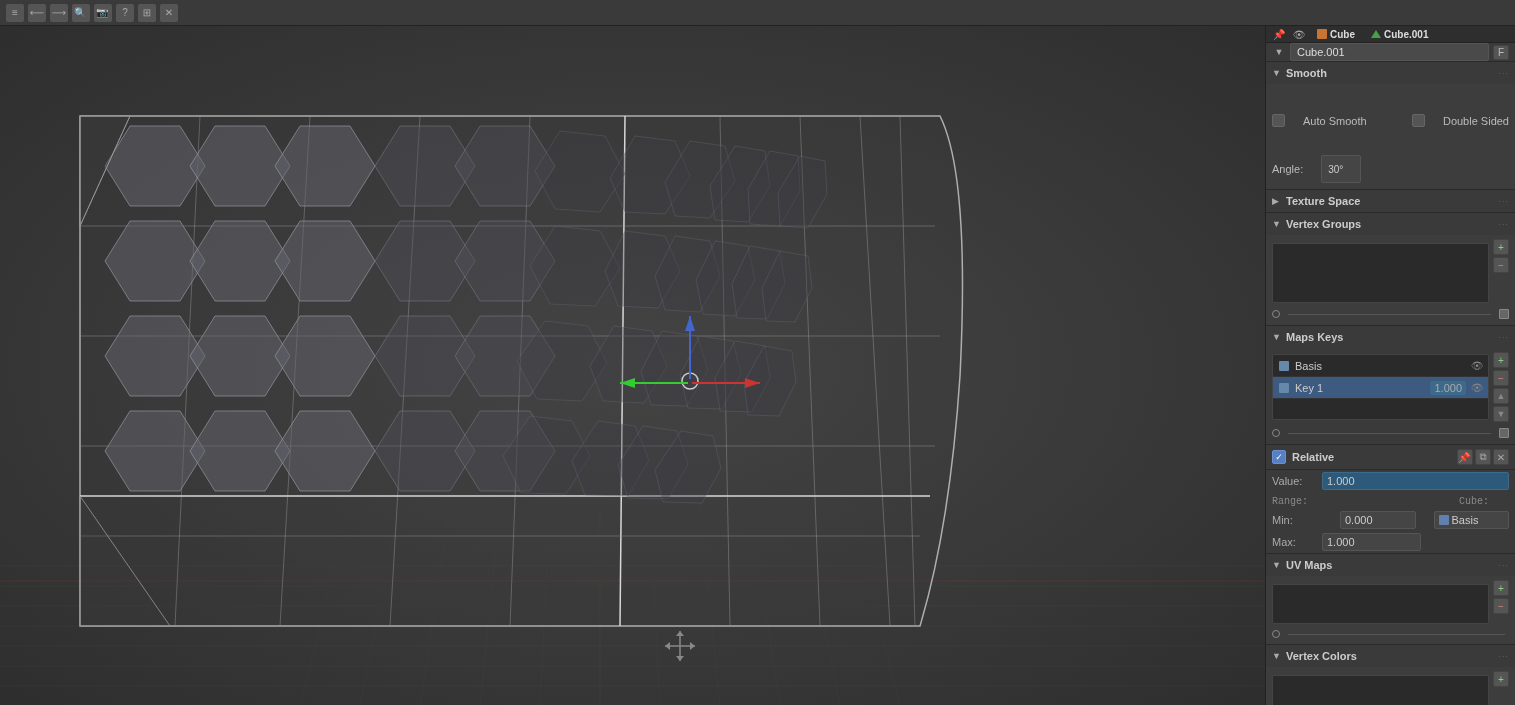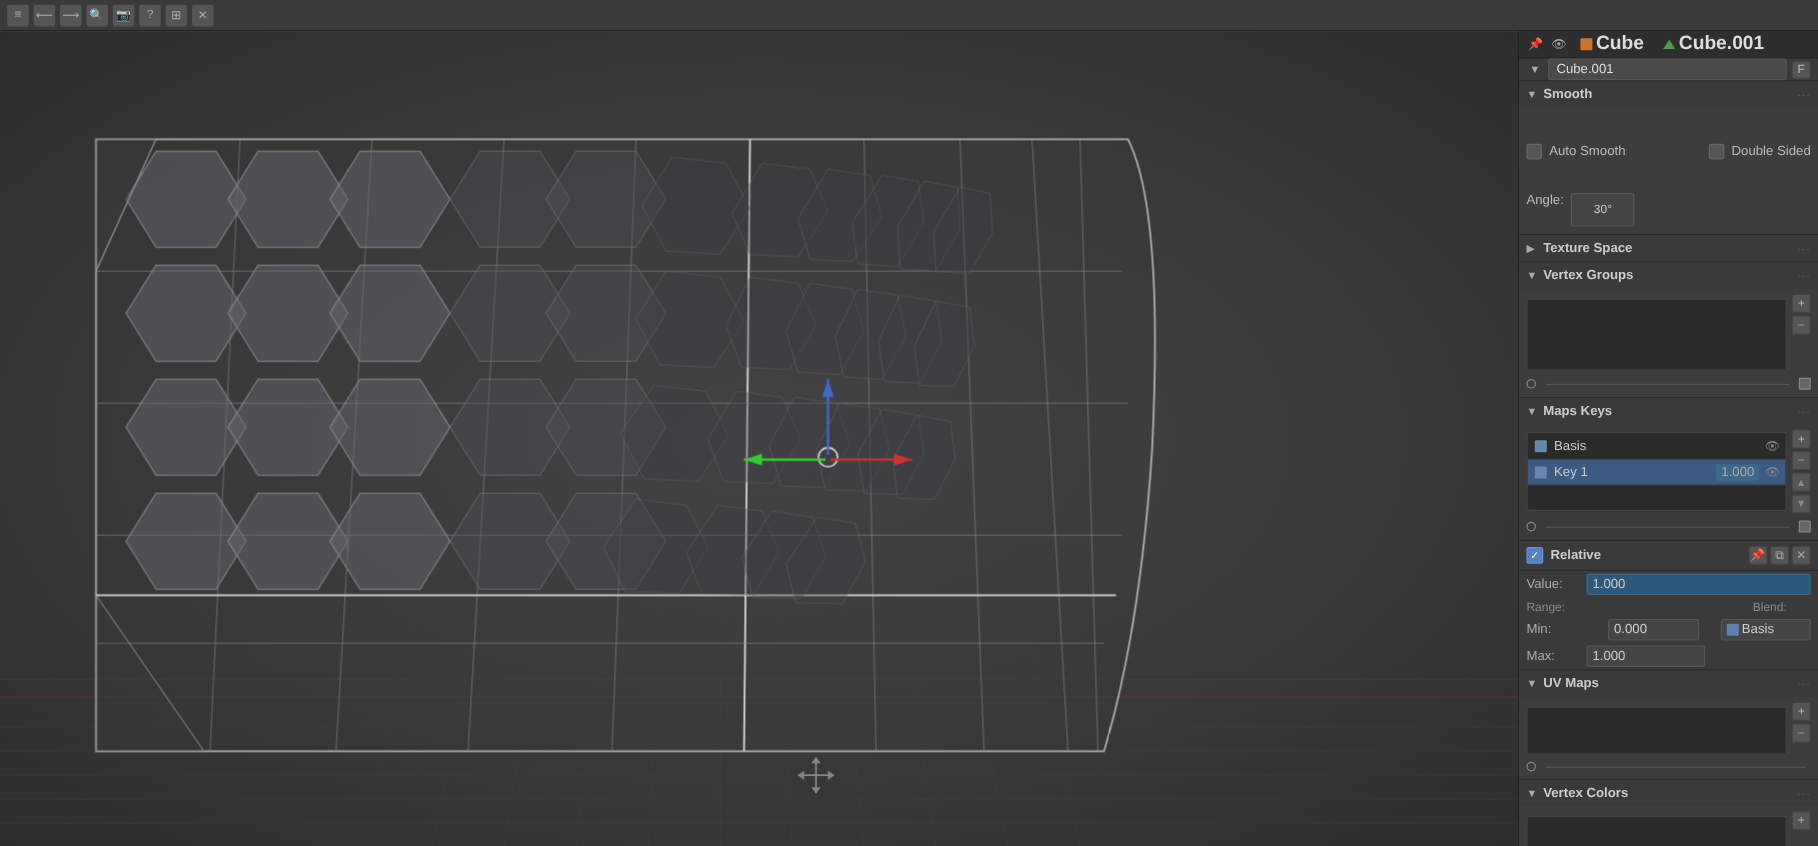--- a/index.html
+++ b/index.html
@@ -123,21 +123,21 @@
     }
     .green-triangle {
       width: 0;
       height: 0;
       border-left: 5px solid transparent;
       border-right: 5px solid transparent;
       border-bottom: 8px solid #4a9e4a;
     }
 
     .breadcrumb-text {
-      font-size: 16px;
+      font-size: 10px;
       font-weight: bold;
       color: #ddd;
     }
 
     
     .datablock-row {
       height: 24px;
       background: #3a3a3a;
       display: flex;
       align-items: center;
@@ -215,22 +215,22 @@
     }
 
     .section-content {
       padding: 4px 6px;
       background: #3d3d3d;
     }
 
     
     .row-item {
       display: flex;
-      align-items: flex-start;
-      gap: 6px;
+      align-items: center;
+      gap: 18px;
       padding: 2px 0;
       margin-top: 24px;
     }
 
     .cb-box {
       width: 13px;
       height: 13px;
       background: #555;
       border: 1px solid #666;
       border-radius: 2px;
@@ -243,21 +243,21 @@
 
     .row-label {
       font-size: 11px;
       color: #bbb;
     }
 
     .angle-field {
       background: #454545;
       border: 1px solid #555;
       border-radius: 2px;
-      padding: 1px 18px;
+      padding: 1px 6px;
       font-size: 10px;
       color: #ccc;
       height: 28px;
       display: flex;
       align-items: center;
       min-width: 40px;
       cursor: ew-resize;
     }
 
     
@@ -422,20 +422,21 @@
 
     .field-value.blue-bg {
       background: #2d5a7a;
       border-color: #3d6a8a;
     }
 
     .col-label {
       font-size: 10px;
       color: #888;
       text-align: left;
+      font-family: Liberation Mono, monospace;
     }
 
     .blend-field {
       background: #454545;
       border: 1px solid #555;
       border-radius: 2px;
       padding: 1px 4px;
       font-size: 11px;
       color: #ccc;
       height: 18px;
@@ -803,21 +804,21 @@
         <div class="field-value blue-bg">
           <span>1.000</span>
         </div>
       </div>
 
       <div style="display:flex; padding: 2px 6px; gap:4px;">
         <div style="flex:1; text-align:left;">
           <span class="col-label">Range:</span>
         </div>
         <div style="flex:1; text-align:right; padding-right:20px;">
-          <span class="col-label">Blend:</span>
+          <span class="col-label">Cube:</span>
         </div>
       </div>
 
       <div class="field-row" style="gap:18px;">
         <span class="field-label">Min:</span>
         <div class="field-value" style="flex:1;">
           <span>0.000</span>
         </div>
         <div class="blend-field" style="flex:1;">
           <div class="blend-dot"></div>

